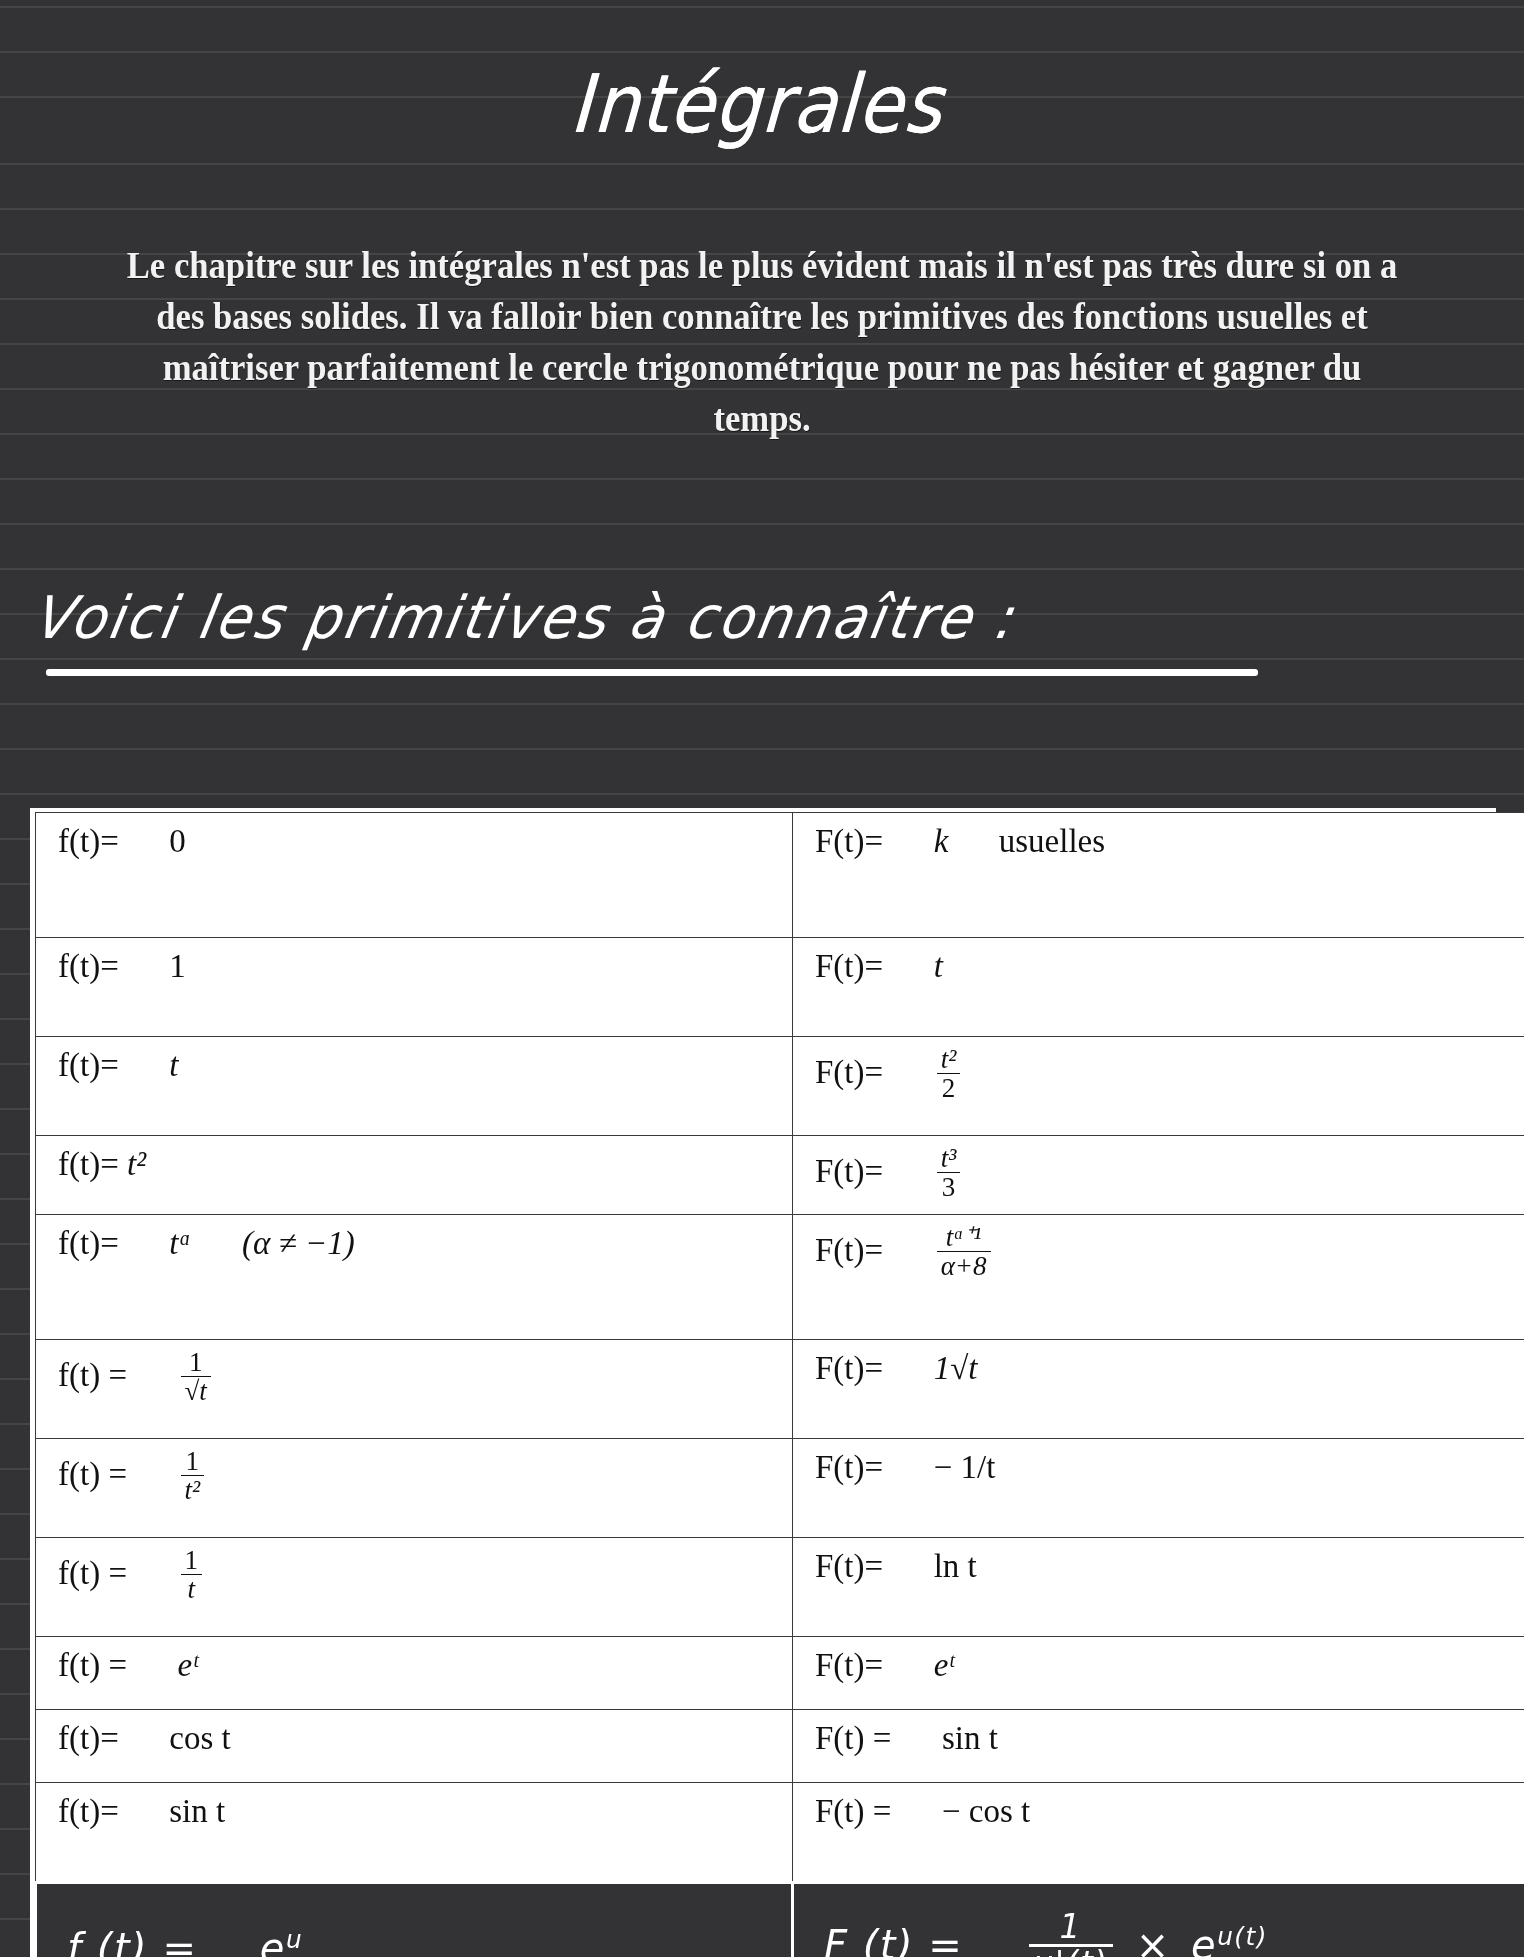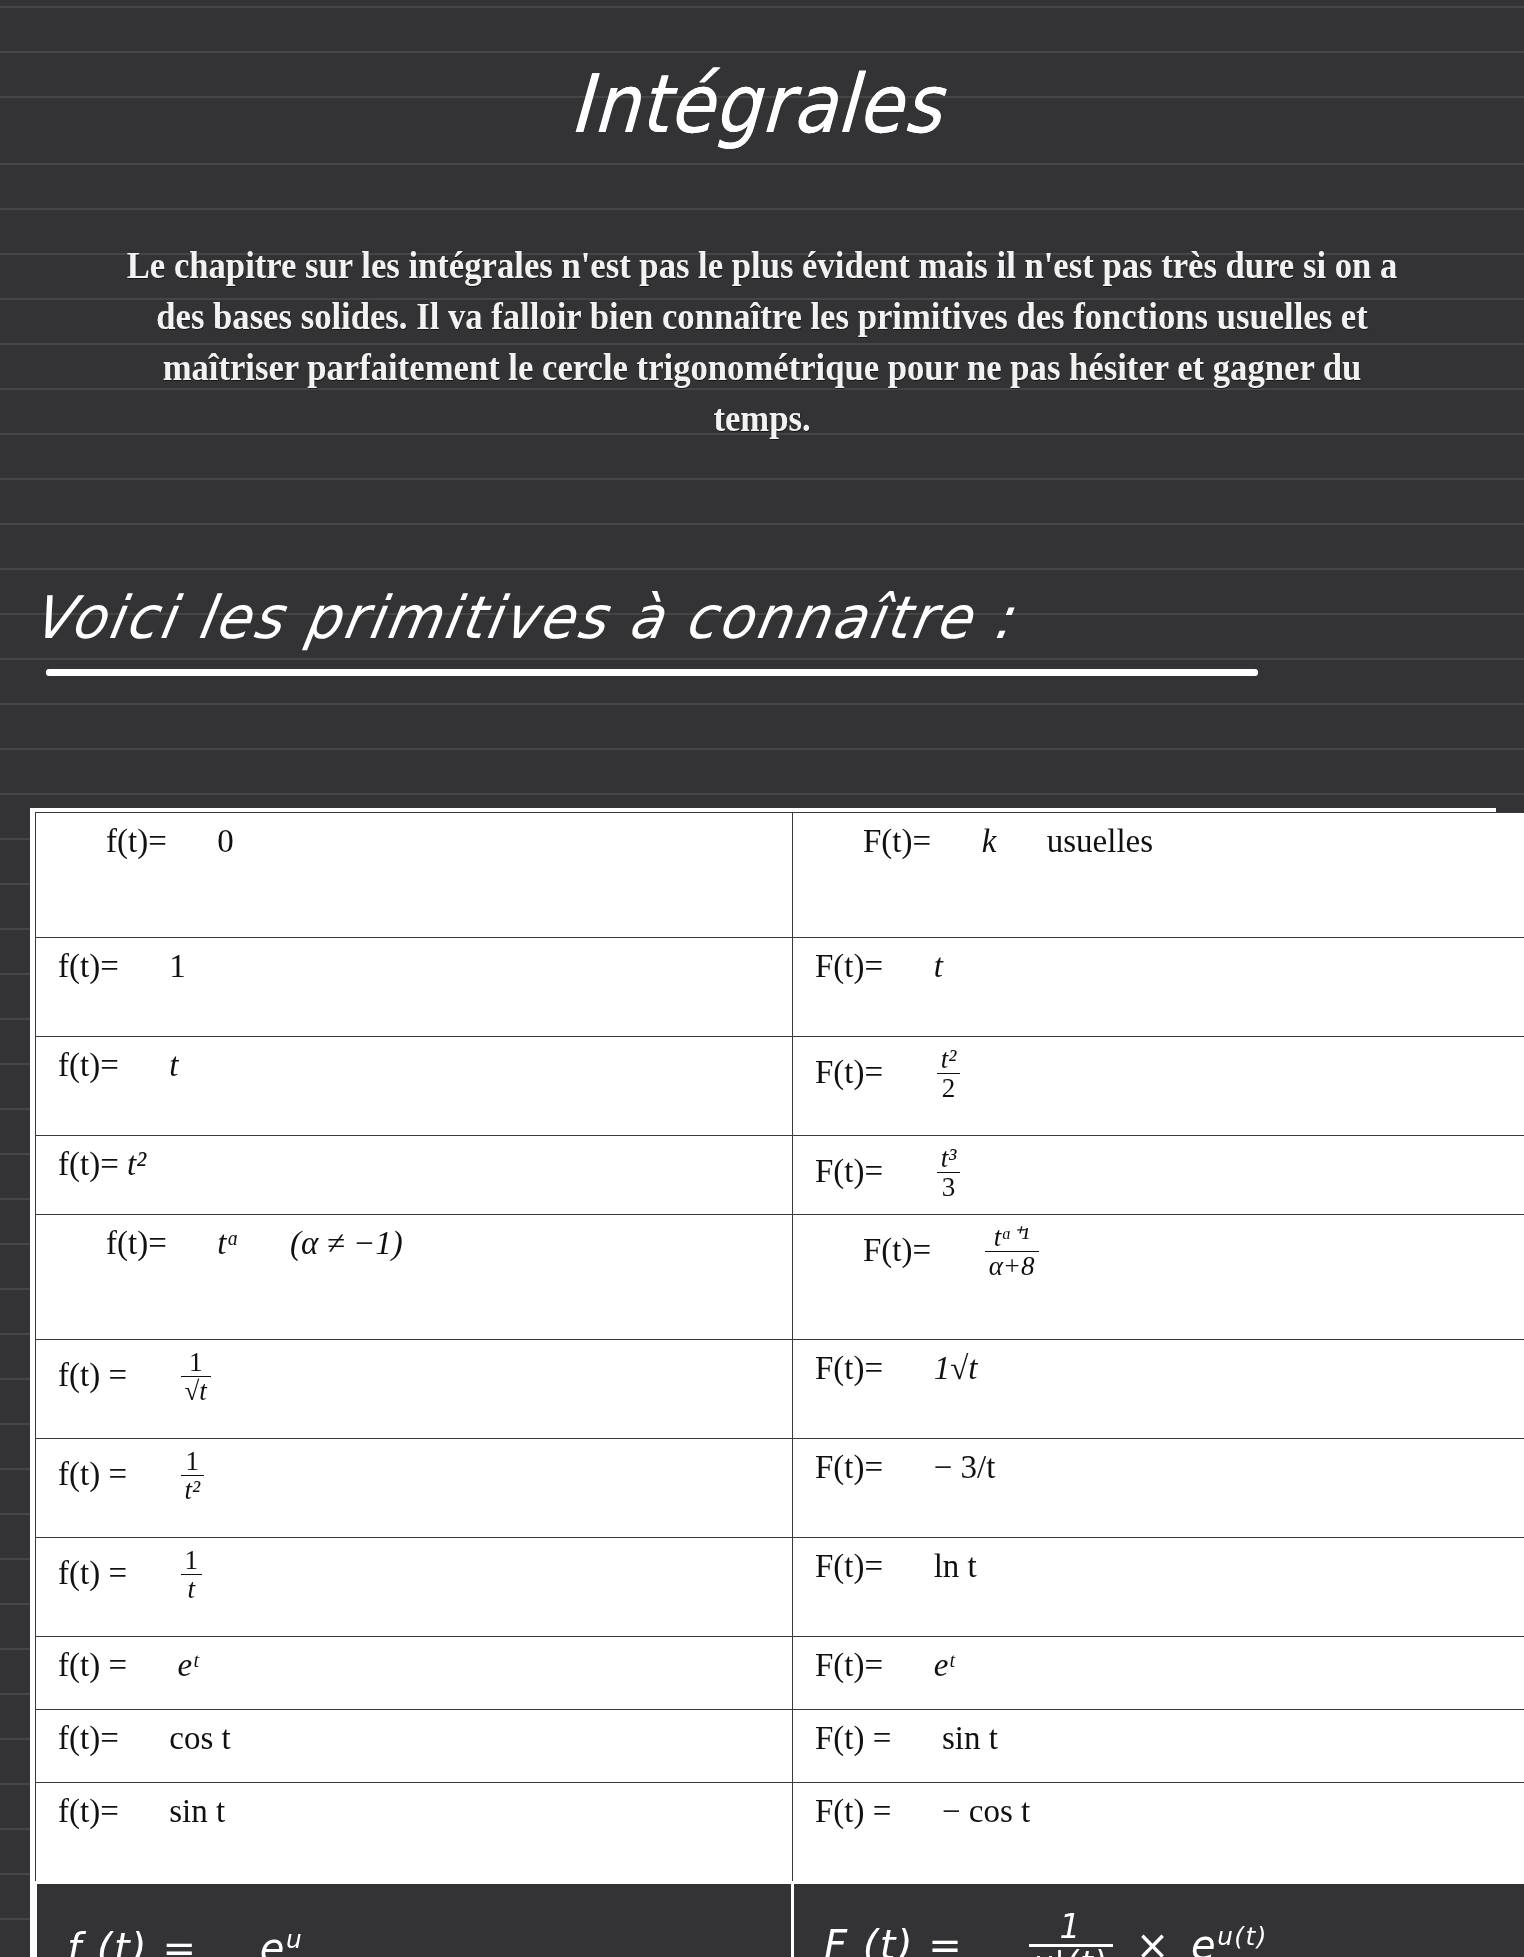--- a/index.html
+++ b/index.html
@@ -156,21 +156,21 @@
     position: relative;
     top: -2px;
   }
   .frac .num { display: block; padding: 0 4px; }
   .frac .den { display: block; padding: 0 4px; border-top: 1.8px solid #111; }
   tr.hand .frac .den { border-top: 3px solid #fff; }
   sup { font-size: 0.62em; vertical-align: super; line-height: 0; }
   .spacer { display: inline-block; width: 34px; }
   .ops { padding: 0 6px; }
   .rowcell { display: block; min-height: 52px; }
-  .tall { min-height: 104px; margin-left: 48px; }
+  .tall { min-height: 104px; }
   .med { min-height: 78px; }
 </style>
 </head>
 <body>
 
 <div id="ruled-lines"></div>
 
 <div id="page">
 
   <div class="title">Intégrales</div>
@@ -311,21 +311,21 @@
               <span class="frac">
                 <span class="num">1</span>
                 <span class="den mi">t²</span>
               </span>
             </span>
           </td>
           <td class="col-F">
             <span class="rowcell med">
               <span>F(t)=</span>
               <span class="spacer"></span>
-              <span>− 3/t</span>
+              <span>− 1/t</span>
             </span>
           </td>
         </tr>
 
         <tr>
           <td class="col-f">
             <span class="rowcell med">
               <span>f(t) =</span>
               <span class="spacer"></span>
               <span class="frac">

